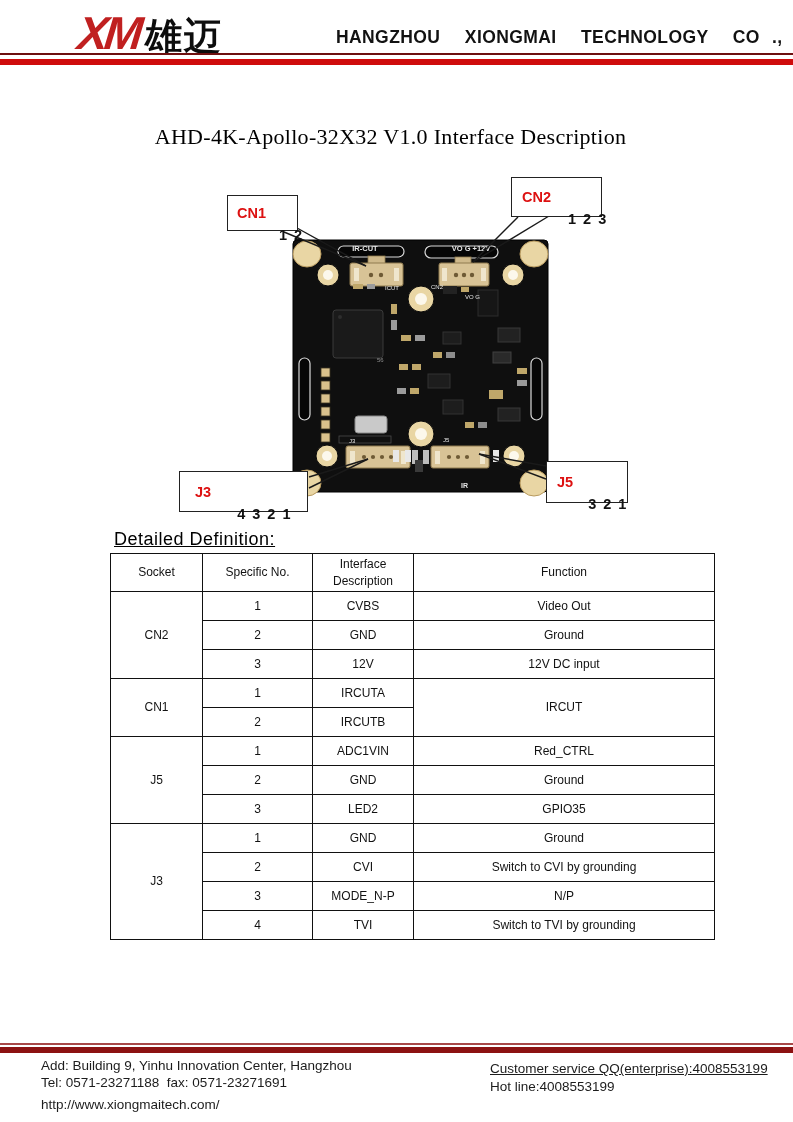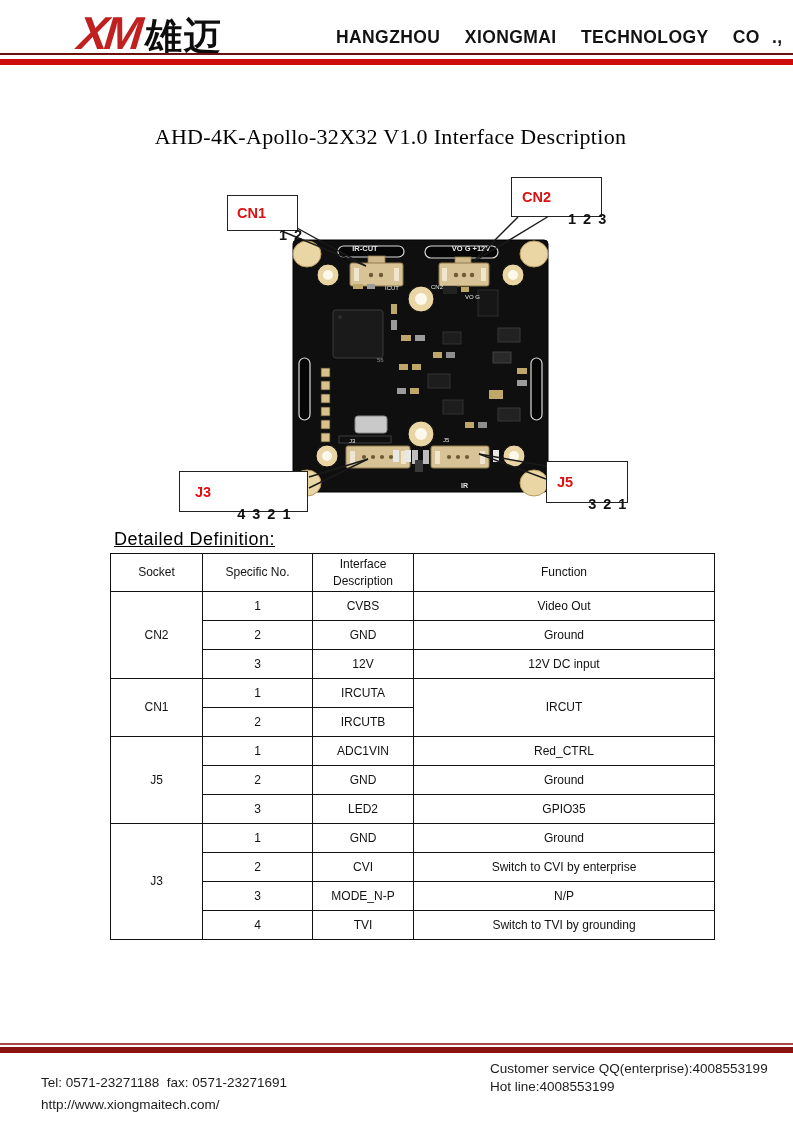--- a/index.html
+++ b/index.html
@@ -45,21 +45,21 @@
   .def-table thead tr{height:38px;}
   .def-table tbody tr{height:29px;}
 
   
   .f-rule-a{position:absolute;left:0;top:1043px;width:793px;height:2px;background:#a84848;}
   .f-rule-b{position:absolute;left:0;top:1047px;width:793px;height:6px;background:#8c1212;}
   .f-line{position:absolute;font-size:13.5px;color:#1c1c1c;white-space:pre;}
   #f-add{left:41px;top:1058px;}
   #f-tel{left:41px;top:1075px;}
   #f-web{left:41px;top:1097px;}
-  #f-qq{left:490px;top:1061px;}
+  #f-qq{left:490px;top:1061px;text-decoration:underline;}
   #f-hot{left:490px;top:1079px;}
 </style>
 </head>
 <body>
 
 <div class="page">
 
   <div class="logo">
     <span class="logo-xm">XM</span>
     <span class="logo-cn">雄迈</span>
@@ -293,35 +293,36 @@
         </tr>
         <tr>
           <td rowspan="4">J3</td>
           <td>1</td>
           <td>GND</td>
           <td>Ground</td>
         </tr>
         <tr>
           <td>2</td>
           <td>CVI</td>
-          <td>Switch to CVI by enterprise</td>
+          <td>Switch to CVI by grounding</td>
         </tr>
         <tr>
           <td>3</td>
           <td>MODE_N-P</td>
           <td>N/P</td>
         </tr>
         <tr>
           <td>4</td>
           <td>TVI</td>
           <td>Switch to TVI by grounding</td>
         </tr>
       </tbody>
   </table>
 
   <div class="f-rule-a"></div>
   <div class="f-rule-b"></div>
+  <div class="f-line" id="f-add">Add: Building 9, Yinhu Innovation Center, Hangzhou</div>
   <div class="f-line" id="f-tel">Tel: 0571-23271188  fax: 0571-23271691</div>
   <div class="f-line" id="f-web">http://www.xiongmaitech.com/</div>
   <div class="f-line" id="f-qq">Customer service QQ(enterprise):4008553199</div>
   <div class="f-line" id="f-hot">Hot line:4008553199</div>
 
 </div>
 
 </body></html>

